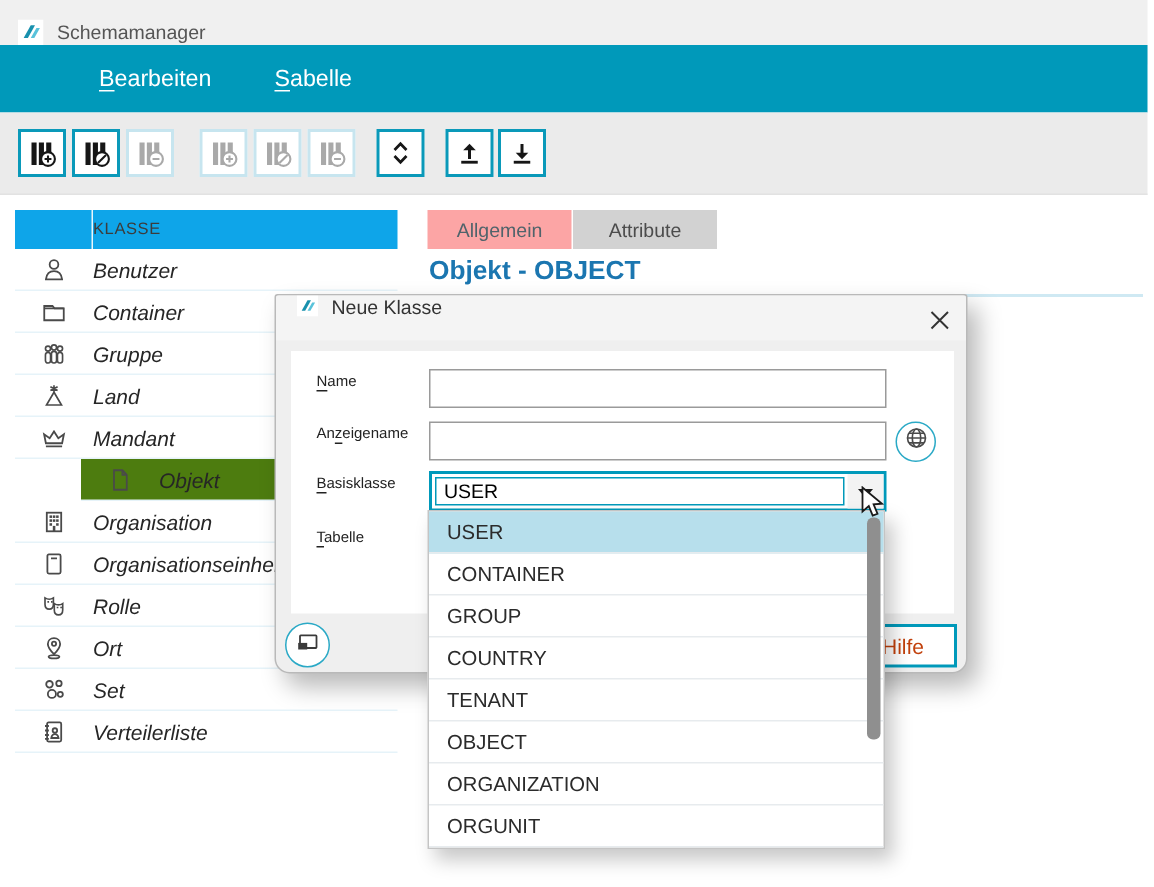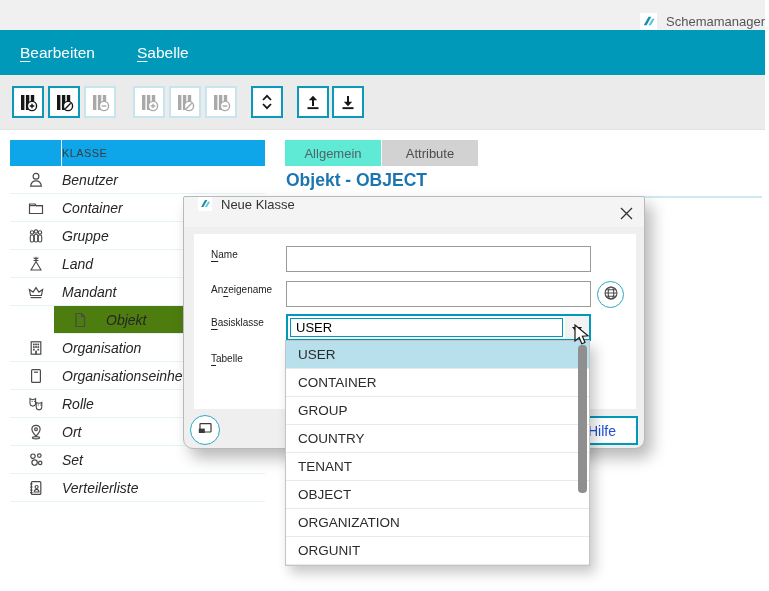--- a/index.html
+++ b/index.html
@@ -2,26 +2,26 @@
 <html><head>
 <meta charset="utf-8">
 <style>
   * { margin:0; padding:0; box-sizing:border-box; }
   html,body { width:769px; height:591px; background:#fff; overflow:hidden;
               font-family:"Liberation Sans", sans-serif; }
   .screen { position:absolute; left:0; top:0; width:765px; height:585px; background:#fff; }
 
   
   .titlebar { position:absolute; left:0; top:0; width:765px; height:43px; background:#f0f0f0;
-              display:flex; align-items:center;justify-content:flex-end; }
+              display:flex; align-items:center; }
   .app-logo { width:17px; height:17px; margin-left:12px; }
   .titlebar-text { margin-left:9px; font-size:13px; color:#555; }
 
   .menubar { position:absolute; left:0; top:30px; width:765px; height:45px; background:#0099ba;
-             display:flex; align-items:center; }
+             display:flex; align-items:center;padding-left:46px; }
   .menu-item { color:#fff; font-size:15.5px; margin-left:18px; padding:4px 2px; cursor:default; }
   .menu-item + .menu-item { margin-left:38px; }
   .mn { text-decoration:underline; text-underline-offset:3px; }
 
   .toolbar { position:absolute; left:0; top:75px; width:765px; height:55px; background:#ebebeb;
              border-bottom:1px solid #e2e2e2; display:flex; align-items:flex-start; }
   .tbtn { width:32px; height:32px; margin-top:11px; background:#fff; border:2px solid #0a99b9;
           display:flex; align-items:center; justify-content:center; }
   .tbtn.disabled { border-color:#c7e5ef; }
   .tbtn svg { display:block; }
@@ -35,21 +35,21 @@
   .list-header .hspace { width:52px; border-right:1px solid #eaf6fb; height:100%; }
   .lrow { height:28px; display:flex; align-items:center; border-bottom:1px solid #e6f3f9; }
   .lrow.selected { background:#4d7c0f;margin-left:44px; }
   .licon { width:52px; display:flex; justify-content:center; color:#4a4a4a; }
   .llabel { font-style:italic; font-size:14px; color:#262626; }
 
   
   .tabs { position:absolute; left:285px; top:140px; display:flex; }
   .tab { width:96px; height:26px; display:flex; align-items:center; justify-content:center;
          font-size:13px; }
-  .tab.active { background:#5eead4; color:#50636b; }
+  .tab.active { background:#fca5a5; color:#50636b; }
   .tab.inactive { background:#d2d2d2; color:#4c4c4c; margin-left:1px; }
   .page-title { position:absolute; left:286px; top:170px; font-size:17.5px; font-weight:bold;
                 color:#1b76b0; }
   .title-rule { position:absolute; left:285px; top:196px; width:477px; height:2px; background:#cfe9f3; }
 
   
   .dialog { position:absolute; left:183px; top:196px; width:462px; height:253px; background:#efefef;
             border:1px solid #b9b9b9; border-radius:2px 2px 10px 10px; z-index:30;
             box-shadow:7px 9px 16px rgba(0,0,0,.28); }
   .dlg-titlebar { position:absolute; left:0; top:0; right:0; height:30px; background:#f4f4f4;
@@ -67,21 +67,21 @@
                justify-content:center; color:#4a4a4a; }
   .combo { position:absolute; left:102px; top:117px; width:305px; height:27px; border:2px solid #0099ba;
            background:#fff; display:flex; }
   .combo-input { flex:1; margin:2px; border:1.5px solid #0099ba; font-family:"Liberation Sans",sans-serif;
                  font-size:13px; padding:0 5px; outline:none; }
   .combo-arrow { width:24px; background:#f3f3f3; display:flex; align-items:center; justify-content:center; }
   .dock-btn { position:absolute; left:6px; top:218px; width:30px; height:30px; border-radius:50%;
               border:1.5px solid #2aa9c6; background:#fff; display:flex; align-items:center;
               justify-content:center; color:#3a3a3a; }
   .help-btn { position:absolute; left:382px; top:219px; width:72px; height:29px; background:#fff;
-              border:2px solid #0099ba; color:#1d4ed8; font-size:14px; display:flex;
+              border:2px solid #0099ba; color:#c2410c; font-size:14px; display:flex;
               align-items:center; justify-content:center; font-family:"Liberation Sans",sans-serif; }
 
   
   .popup { position:absolute; left:285px; top:340px; width:305px; height:226px; background:#fff;
            border:1px solid #c4c4c4; z-index:40; box-shadow:5px 7px 12px rgba(0,0,0,.22); }
   .opt { height:28px; display:flex; align-items:center; padding:0 16px 0 12px; font-size:13.5px;
          color:#2b2b2b; border-bottom:1px solid #e7ebee; }
   .opt:last-child { border-bottom:none; }
   .opt.selected { background:#b7dfec; }
   .pscroll { position:absolute; right:2px; top:4px; width:9px; height:148px; background:#8f8f8f;

